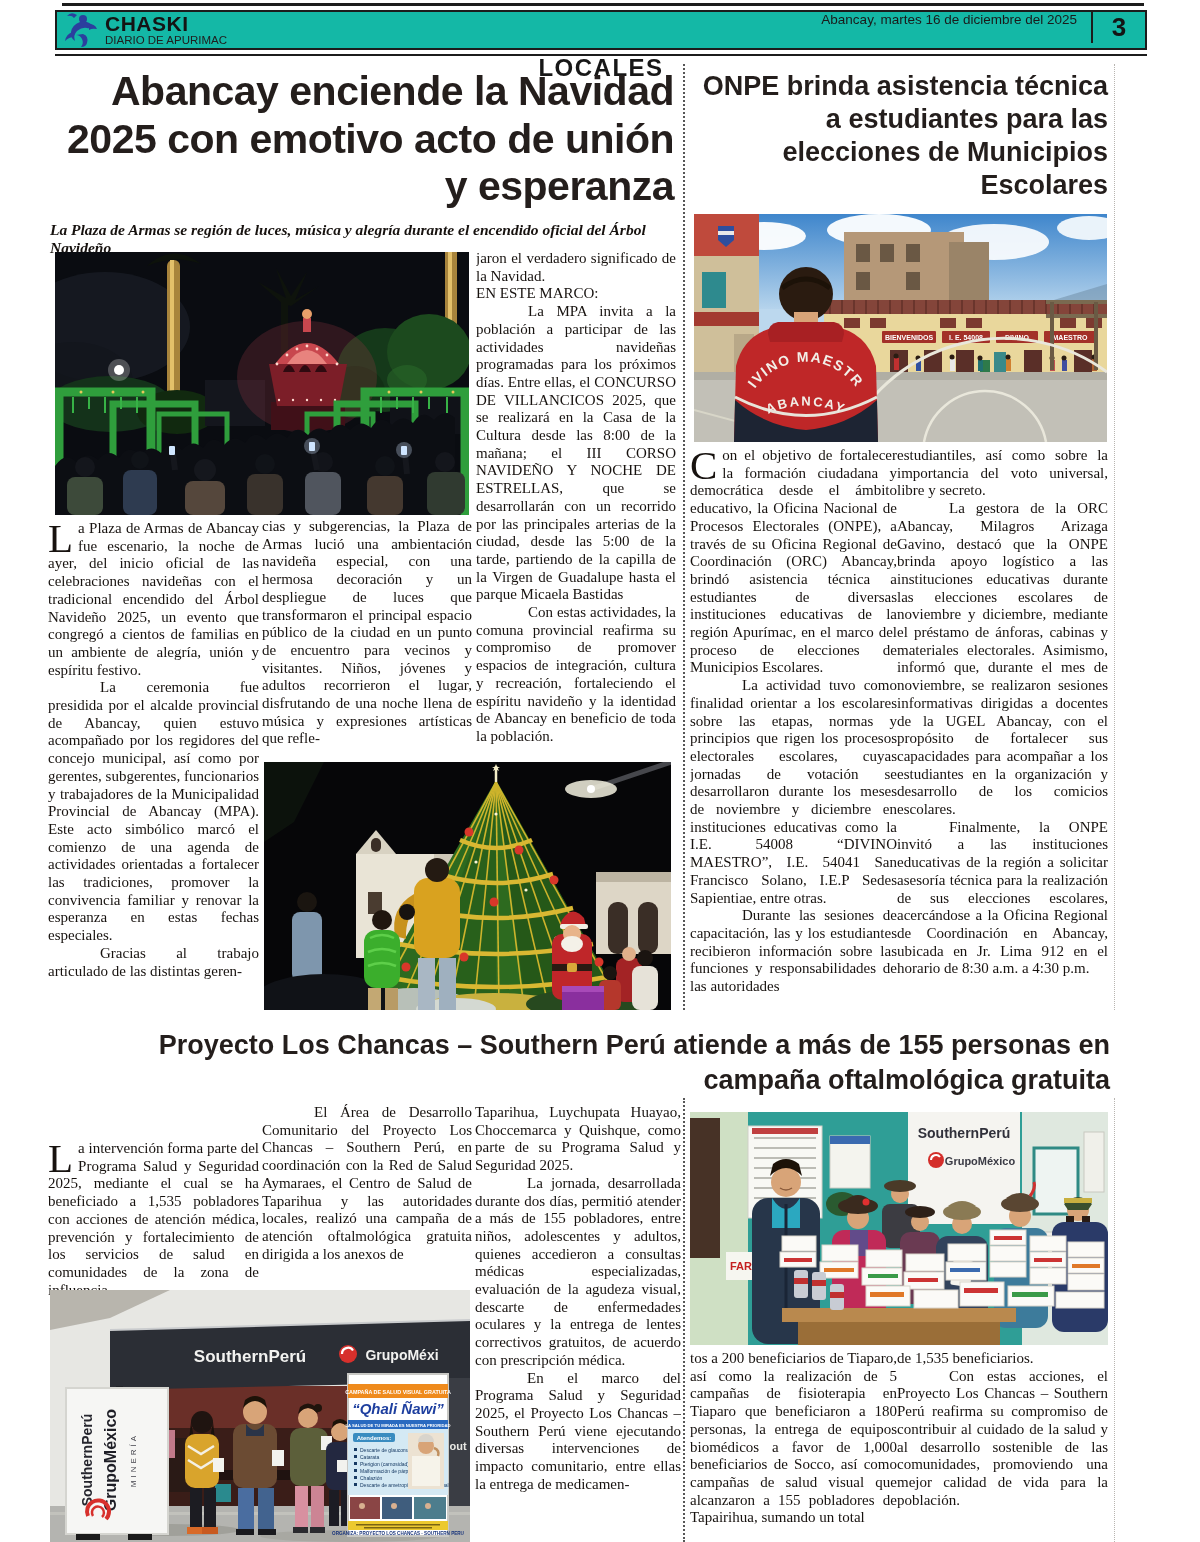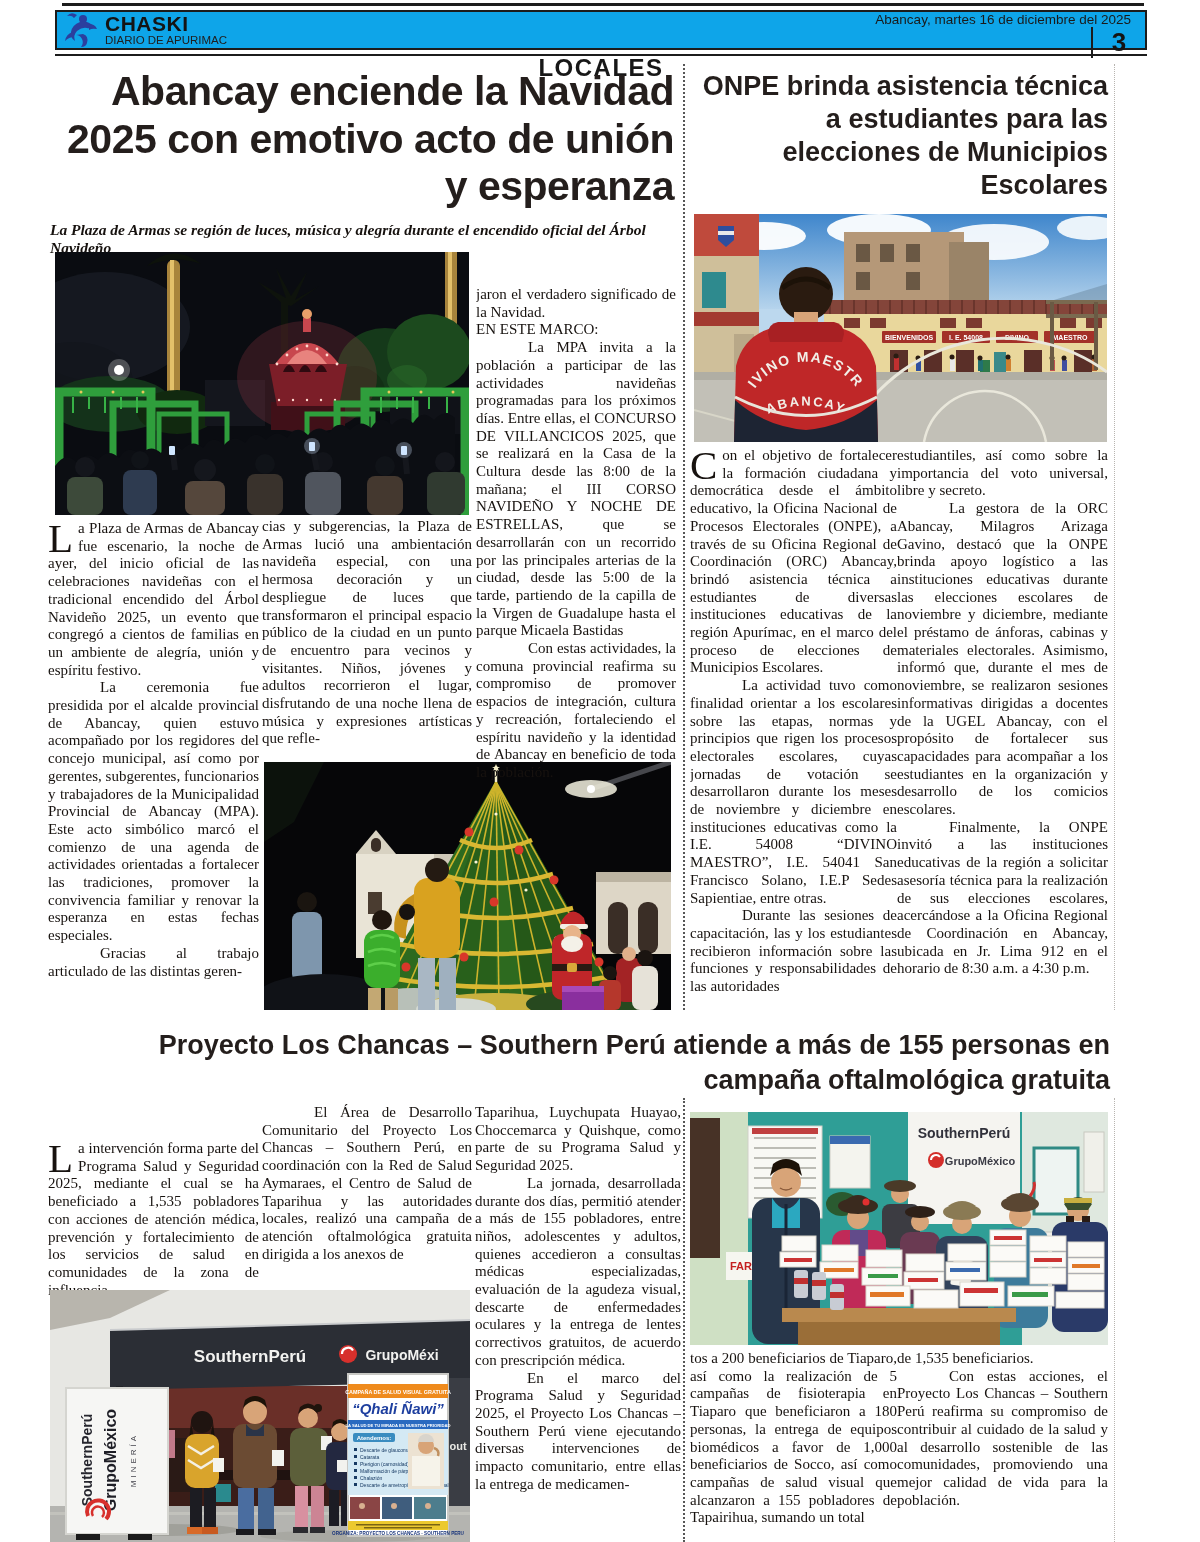--- a/index.html
+++ b/index.html
@@ -2,28 +2,28 @@
 <html><head>
 <meta charset="utf-8">
 <style>
   html,body{margin:0;padding:0;background:#888;}
   .page{position:relative;width:1200px;height:1542px;background:#ffffff;margin:0 auto;
         font-family:"Liberation Serif",serif;color:#17120f;overflow:hidden;}
   .abs{position:absolute;}
   
   .top-edge{position:absolute;left:62px;top:3px;width:1082px;height:3px;background:#1c1c1c;}
   .masthead{position:absolute;left:55px;top:10px;width:1092px;height:40px;
-            border:2px solid #1c1c1c;display:flex;align-items:center;background:#0ea5e9;box-sizing:border-box;}
+            border:2px solid #1c1c1c;display:flex;align-items:center;background:#14b8a6;box-sizing:border-box;}
   .masthead-rule{position:absolute;left:55px;top:54px;width:1092px;height:2px;background:#1c1c1c;}
   .logo-wrap{display:flex;align-items:center;gap:6px;padding-left:6px;}
   .brand{font-family:"Liberation Sans",sans-serif;font-weight:bold;font-size:21px;line-height:20px;letter-spacing:.5px;color:#141414;}
   .brand-sub{font-family:"Liberation Sans",sans-serif;font-size:11.5px;line-height:12px;color:#202020;}
   .section-title{position:absolute;left:50%;transform:translateX(-50%);top:6px;
                  font-family:"Liberation Sans",sans-serif;font-weight:bold;font-size:24px;letter-spacing:1.5px;color:#171717;margin-top:36px;}
-  .mast-right{margin-left:auto;display:flex;align-items:flex-end;height:100%;flex-direction:column;}
+  .mast-right{margin-left:auto;display:flex;align-items:flex-start;height:100%;}
   .mast-date{font-family:"Liberation Sans",sans-serif;font-size:13.5px;color:#1a1a1a;display:flex;align-items:center;padding-right:14px;}
   .pagenum-cell{border-left:2px solid #1c1c1c;width:52px;display:flex;align-items:center;justify-content:center;}
   .pagenum{font-family:"Liberation Sans",sans-serif;font-weight:bold;font-size:26px;color:#141414;}
   
   .headline{font-family:"Liberation Sans",sans-serif;font-weight:bold;color:#241e1c;text-align:right;}
   .h-navidad{font-size:41px;line-height:1.16;letter-spacing:-.5px;}
   .h-onpe{font-size:27px;line-height:1.22;}
   .h-chancas{font-size:27px;line-height:1.3;}
   .subtitle{font-weight:bold;font-style:italic;font-size:15.5px;color:#17120f;}
   
@@ -266,21 +266,21 @@
   </div>
 
   <div class="colwrap" style="left:48px;top:520px;width:211px;height:500px;">
     <p class="bp dc">La Plaza de Armas de Abancay fue escenario, la noche de ayer, del inicio oficial de las celebraciones navideñas con el tradicional encendido del Árbol Navideño 2025, un evento que congregó a cientos de familias en un ambiente de alegría, unión y espíritu festivo.</p>
     <p class="bp ind">La ceremonia fue presidida por el alcalde provincial de Abancay, quien estuvo acompañado por los regidores del concejo municipal, así como por gerentes, subgerentes, funcionarios y trabajadores de la Municipalidad Provincial de Abancay (MPA). Este acto simbólico marcó el comienzo de una agenda de actividades orientadas a fortalecer las tradiciones, promover la convivencia familiar y renovar la esperanza en estas fechas especiales.</p>
     <p class="bp ind">Gracias al trabajo articulado de las distintas geren-</p>
   </div>
   <div class="colwrap" style="left:262px;top:518px;width:210px;height:242px;">
     <p class="bp">cias y subgerencias, la Plaza de Armas lució una ambientación navideña especial, con una hermosa decoración y un despliegue de luces que transformaron el principal espacio público de la ciudad en un punto de encuentro para vecinos y visitantes. Niños, jóvenes y adultos recorrieron el lugar, disfrutando de una noche llena de música y expresiones artísticas que refle-</p>
   </div>
-  <div class="colwrap" style="left:476px;top:250px;width:200px;height:508px;margin-top:36px;">
+  <div class="colwrap" style="left:476px;top:250px;width:200px;height:508px;">
     <p class="bp">jaron el verdadero significado de la Navidad.</p>
     <p class="bp">EN ESTE MARCO:</p>
     <p class="bp ind">La MPA invita a la población a participar de las actividades navideñas programadas para los próximos días. Entre ellas, el CONCURSO DE VILLANCICOS 2025, que se realizará en la Casa de la Cultura desde las 8:00 de la mañana; el III CORSO NAVIDEÑO Y NOCHE DE ESTRELLAS, que se desarrollarán con un recorrido por las principales arterias de la ciudad, desde las 5:00 de la tarde, partiendo de la capilla de la Virgen de Guadalupe hasta el parque Micaela Bastidas</p>
     <p class="bp ind">Con estas actividades, la comuna provincial reafirma su compromiso de promover espacios de integración, cultura y recreación, fortaleciendo el espíritu navideño y la identidad de Abancay en beneficio de toda la población.</p>
   </div>
 
   <div class="abs headline h-onpe" style="left:700px;top:70px;width:408px;">ONPE brinda asistencia técnica a estudiantes para las elecciones de Municipios Escolares</div>
 
   <div class="photo" style="left:694px;top:214px;width:413px;height:228px;">
     <svg viewBox="0 0 413 228" preserveAspectRatio="none" class="svgtxt">

